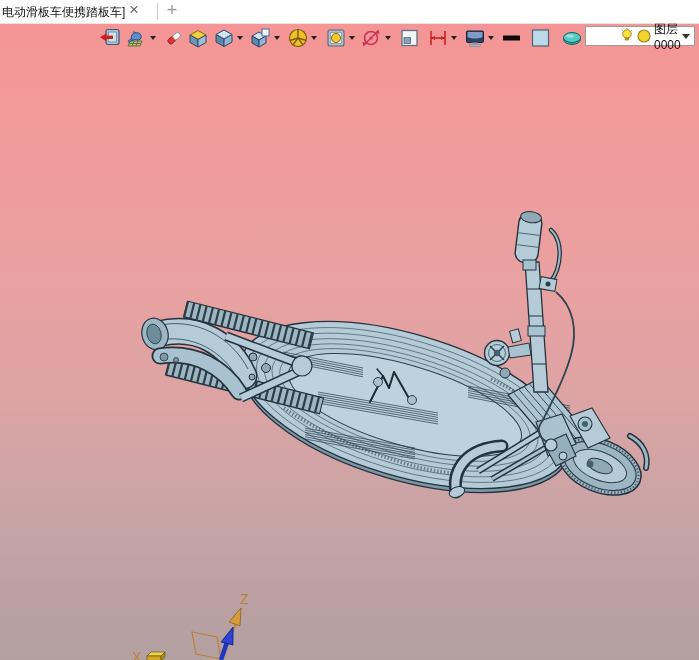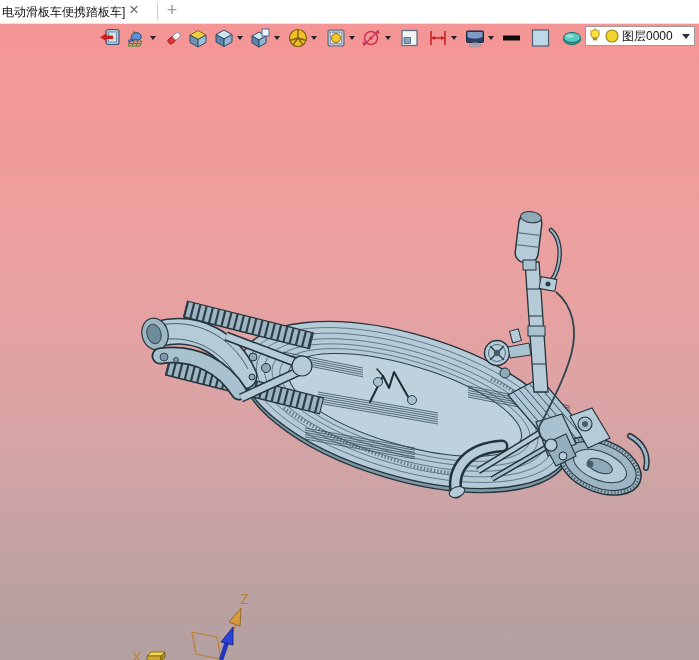--- a/index.html
+++ b/index.html
@@ -7,21 +7,21 @@
   .tabbar{position:absolute;top:0;left:0;width:699px;height:24px;background:#fff;border-bottom:1px solid #e6e6e6;box-sizing:border-box;}
   .tab-title{position:absolute;left:2px;top:4px;font-size:12px;color:#111;}
   .tab-close{position:absolute;left:126px;top:0px;font-size:17px;color:#6a6a6a;width:16px;text-align:center;cursor:pointer;}
   .tab-sep{position:absolute;left:157px;top:3px;width:1px;height:17px;background:#cccccc;}
   .tab-new{position:absolute;left:163px;top:0px;font-size:18px;font-weight:400;color:#9a9a9a;width:18px;text-align:center;}
   .viewport{position:absolute;top:24px;left:0;width:699px;height:636px;
     background:linear-gradient(180deg,#f59595 0%,#f09c9c 22%,#eaa1a1 40%,#dda3a4 58%,#cca4a5 74%,#bba1a2 90%,#b3a0a1 100%);}
   .toolbar{position:absolute;top:0;left:0;width:699px;height:24px;}
   .tbi{position:absolute;top:4px;width:22px;height:20px;}
   .dd{position:absolute;top:12px;width:0;height:0;border-left:3px solid transparent;border-right:3px solid transparent;border-top:4px solid #222;}
-  .combo{position:absolute;left:585px;top:2px;width:110px;height:20px;background:#fff;border:1px solid #9a9a9a;box-sizing:border-box;display:flex;align-items:center;}
+  .combo{position:absolute;left:585px;top:2px;width:110px;height:20px;background:#fff;border:1px solid #9a9a9a;box-sizing:border-box;display:flex;align-items:center;padding-left:32px;}
   .combo .txt{font-size:12px;color:#111;margin-left:2px;flex:1;}
   .combo .arrow{width:0;height:0;border-left:4px solid transparent;border-right:4px solid transparent;border-top:5px solid #333;margin-right:4px;}
   svg{display:block;}
   .scene{position:absolute;top:0;left:0;}
 </style>
 </head>
 <body>
 
 <div class="app">
   <div class="tabbar">

